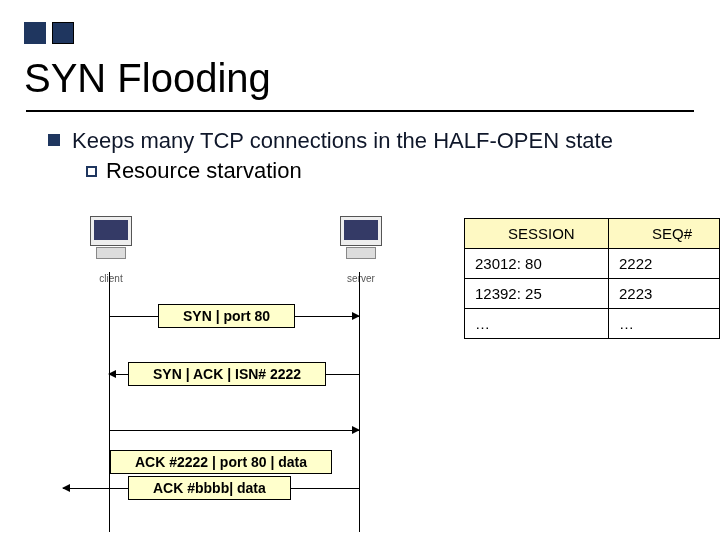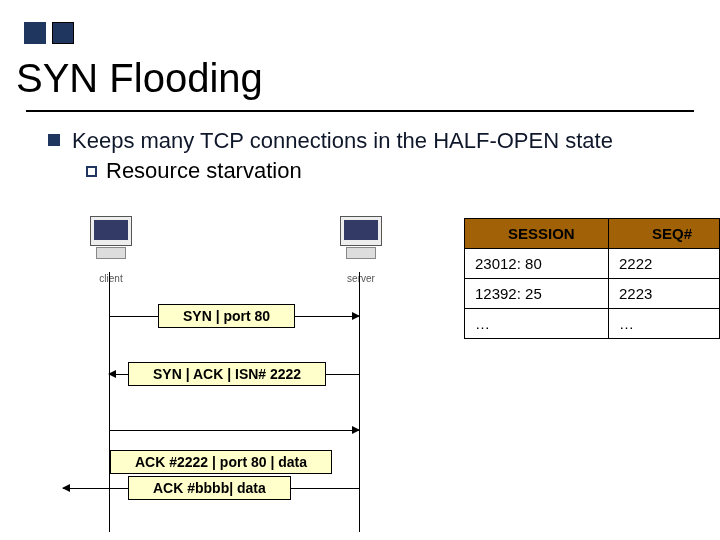--- a/index.html
+++ b/index.html
@@ -18,21 +18,21 @@
     top: 22px;
     width: 86px;
     height: 22px;
     display: flex;
   }
   .topbar .sq1 { width: 22px; height: 22px; background: #1f365f; }
   .topbar .sq2 { width: 22px; height: 22px; background: #1f365f; margin-left: 6px; border:1px solid #000; box-sizing:border-box;}
 
   .title {
     position: absolute;
-    left: 16px;
+    left: 24px;
     top: 56px;
     font-size: 40px;
     font-weight: 400;
     color: #000;
   }
   .hr {
     position: absolute;
     left: 26px;
     top: 110px;
     width: 668px;
@@ -133,22 +133,22 @@
     top: 218px;
     border-collapse: collapse;
     font-size: 15px;
   }
   .tbl th, .tbl td {
     border: 1px solid #000;
     padding: 6px 10px;
     text-align: left;
   }
   .tbl th {
-    background: #a16207;
-    font-weight: bold;
+    background: #fef9c3;
+    font-weight: normal;
     padding-left: 43px;
   }
   .tbl td { background:#fff; }
   .col1 { width: 108px; }
   .col2 { width: 70px; }
 </style>
 </head>
 <body>
 
 <div class="topbar">

